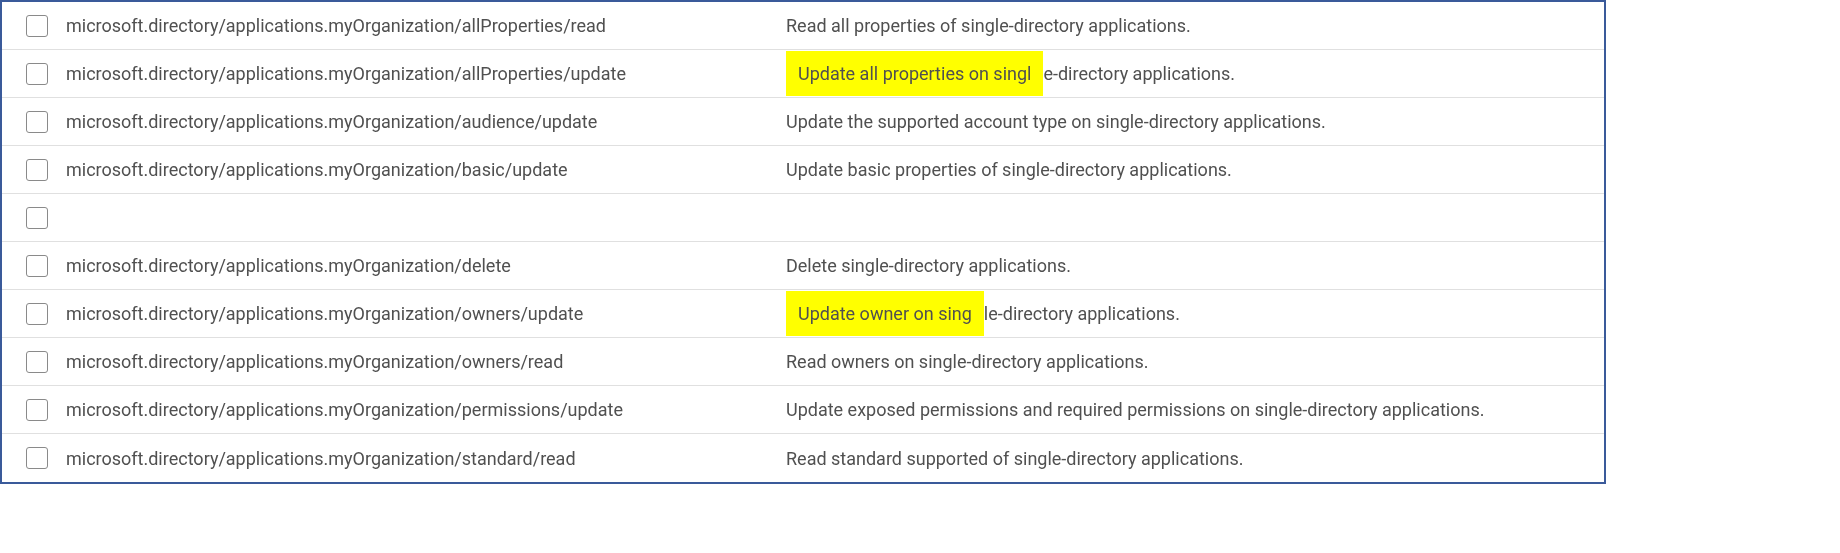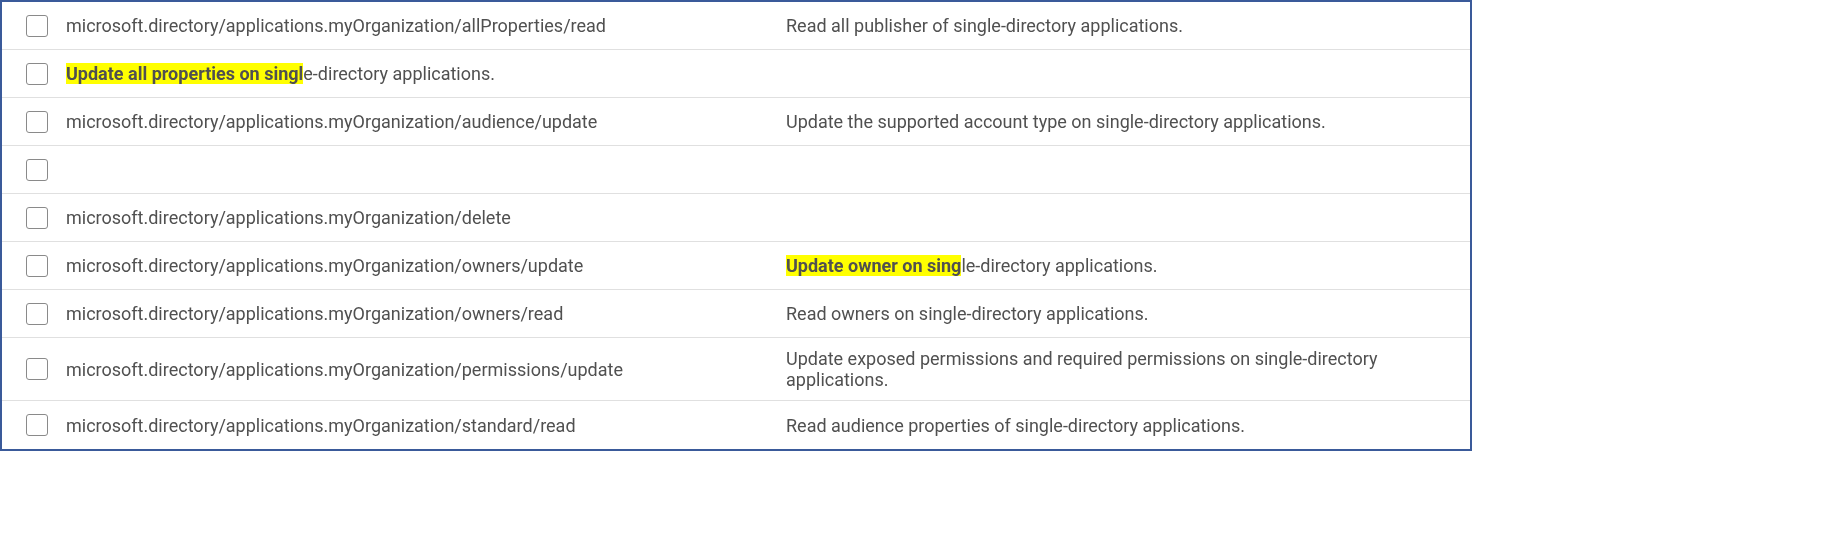--- a/index.html
+++ b/index.html
@@ -8,21 +8,21 @@
       padding: 0;
     }
     body {
       font-family: "Segoe UI", -apple-system, BlinkMacSystemFont, Roboto, sans-serif;
       font-size: 18px;
       color: #505050;
       background: #ffffff;
     }
     .container {
       border: 2px solid #3a5a9a;
-      width: 1472px;
+      width: 1606px;
     }
     .row {
       display: flex;
       align-items: center;
       border-bottom: 1px solid #e0e0e0;
       padding: 10px 20px 10px 24px;
       min-height: 48px;
     }
     .row:last-child {
       border-bottom: none;
@@ -42,63 +42,69 @@
       flex: 0 0 720px;
       color: #505050;
     }
     .description {
       flex: 1;
       color: #505050;
     }
     mark {
       background-color: #ffff00;
       color: #505050;
-      padding: 0;
-      font-weight: bold;
+      padding: 12px;
     }
   </style>
 </head>
 <body>
 
 <div class="container">
 
 <div class="row">
       <div class="checkbox"></div>
       <div class="permission">microsoft.directory/applications.myOrganization/allProperties/read</div>
-      <div class="description">Read all publisher of single-directory applications.</div>
+      <div class="description">Read all properties of single-directory applications.</div>
     </div>
     <div class="row">
       <div class="checkbox"></div>
+      <div class="permission">microsoft.directory/applications.myOrganization/allProperties/update</div>
       <div class="description"><mark>Update all properties on singl</mark>e-directory applications.</div>
     </div>
     <div class="row">
       <div class="checkbox"></div>
       <div class="permission">microsoft.directory/applications.myOrganization/audience/update</div>
       <div class="description">Update the supported account type on single-directory applications.</div>
     </div>
     <div class="row">
       <div class="checkbox"></div>
+      <div class="permission">microsoft.directory/applications.myOrganization/basic/update</div>
+      <div class="description">Update basic properties of single-directory applications.</div>
+    </div>
+    <div class="row">
+      <div class="checkbox"></div>
     </div>
     <div class="row">
       <div class="checkbox"></div>
       <div class="permission">microsoft.directory/applications.myOrganization/delete</div>
+      <div class="description">Delete single-directory applications.</div>
     </div>
     <div class="row">
       <div class="checkbox"></div>
       <div class="permission">microsoft.directory/applications.myOrganization/owners/update</div>
       <div class="description"><mark>Update owner on sing</mark>le-directory applications.</div>
     </div>
     <div class="row">
       <div class="checkbox"></div>
       <div class="permission">microsoft.directory/applications.myOrganization/owners/read</div>
       <div class="description">Read owners on single-directory applications.</div>
     </div>
     <div class="row">
       <div class="checkbox"></div>
       <div class="permission">microsoft.directory/applications.myOrganization/permissions/update</div>
       <div class="description">Update exposed permissions and required permissions on single-directory applications.</div>
     </div>
     <div class="row">
       <div class="checkbox"></div>
       <div class="permission">microsoft.directory/applications.myOrganization/standard/read</div>
-      <div class="description">Read audience properties of single-directory applications.</div>
+      <div class="description">Read standard supported of single-directory applications.</div>
     </div>
   </div>
 
 </body></html>

